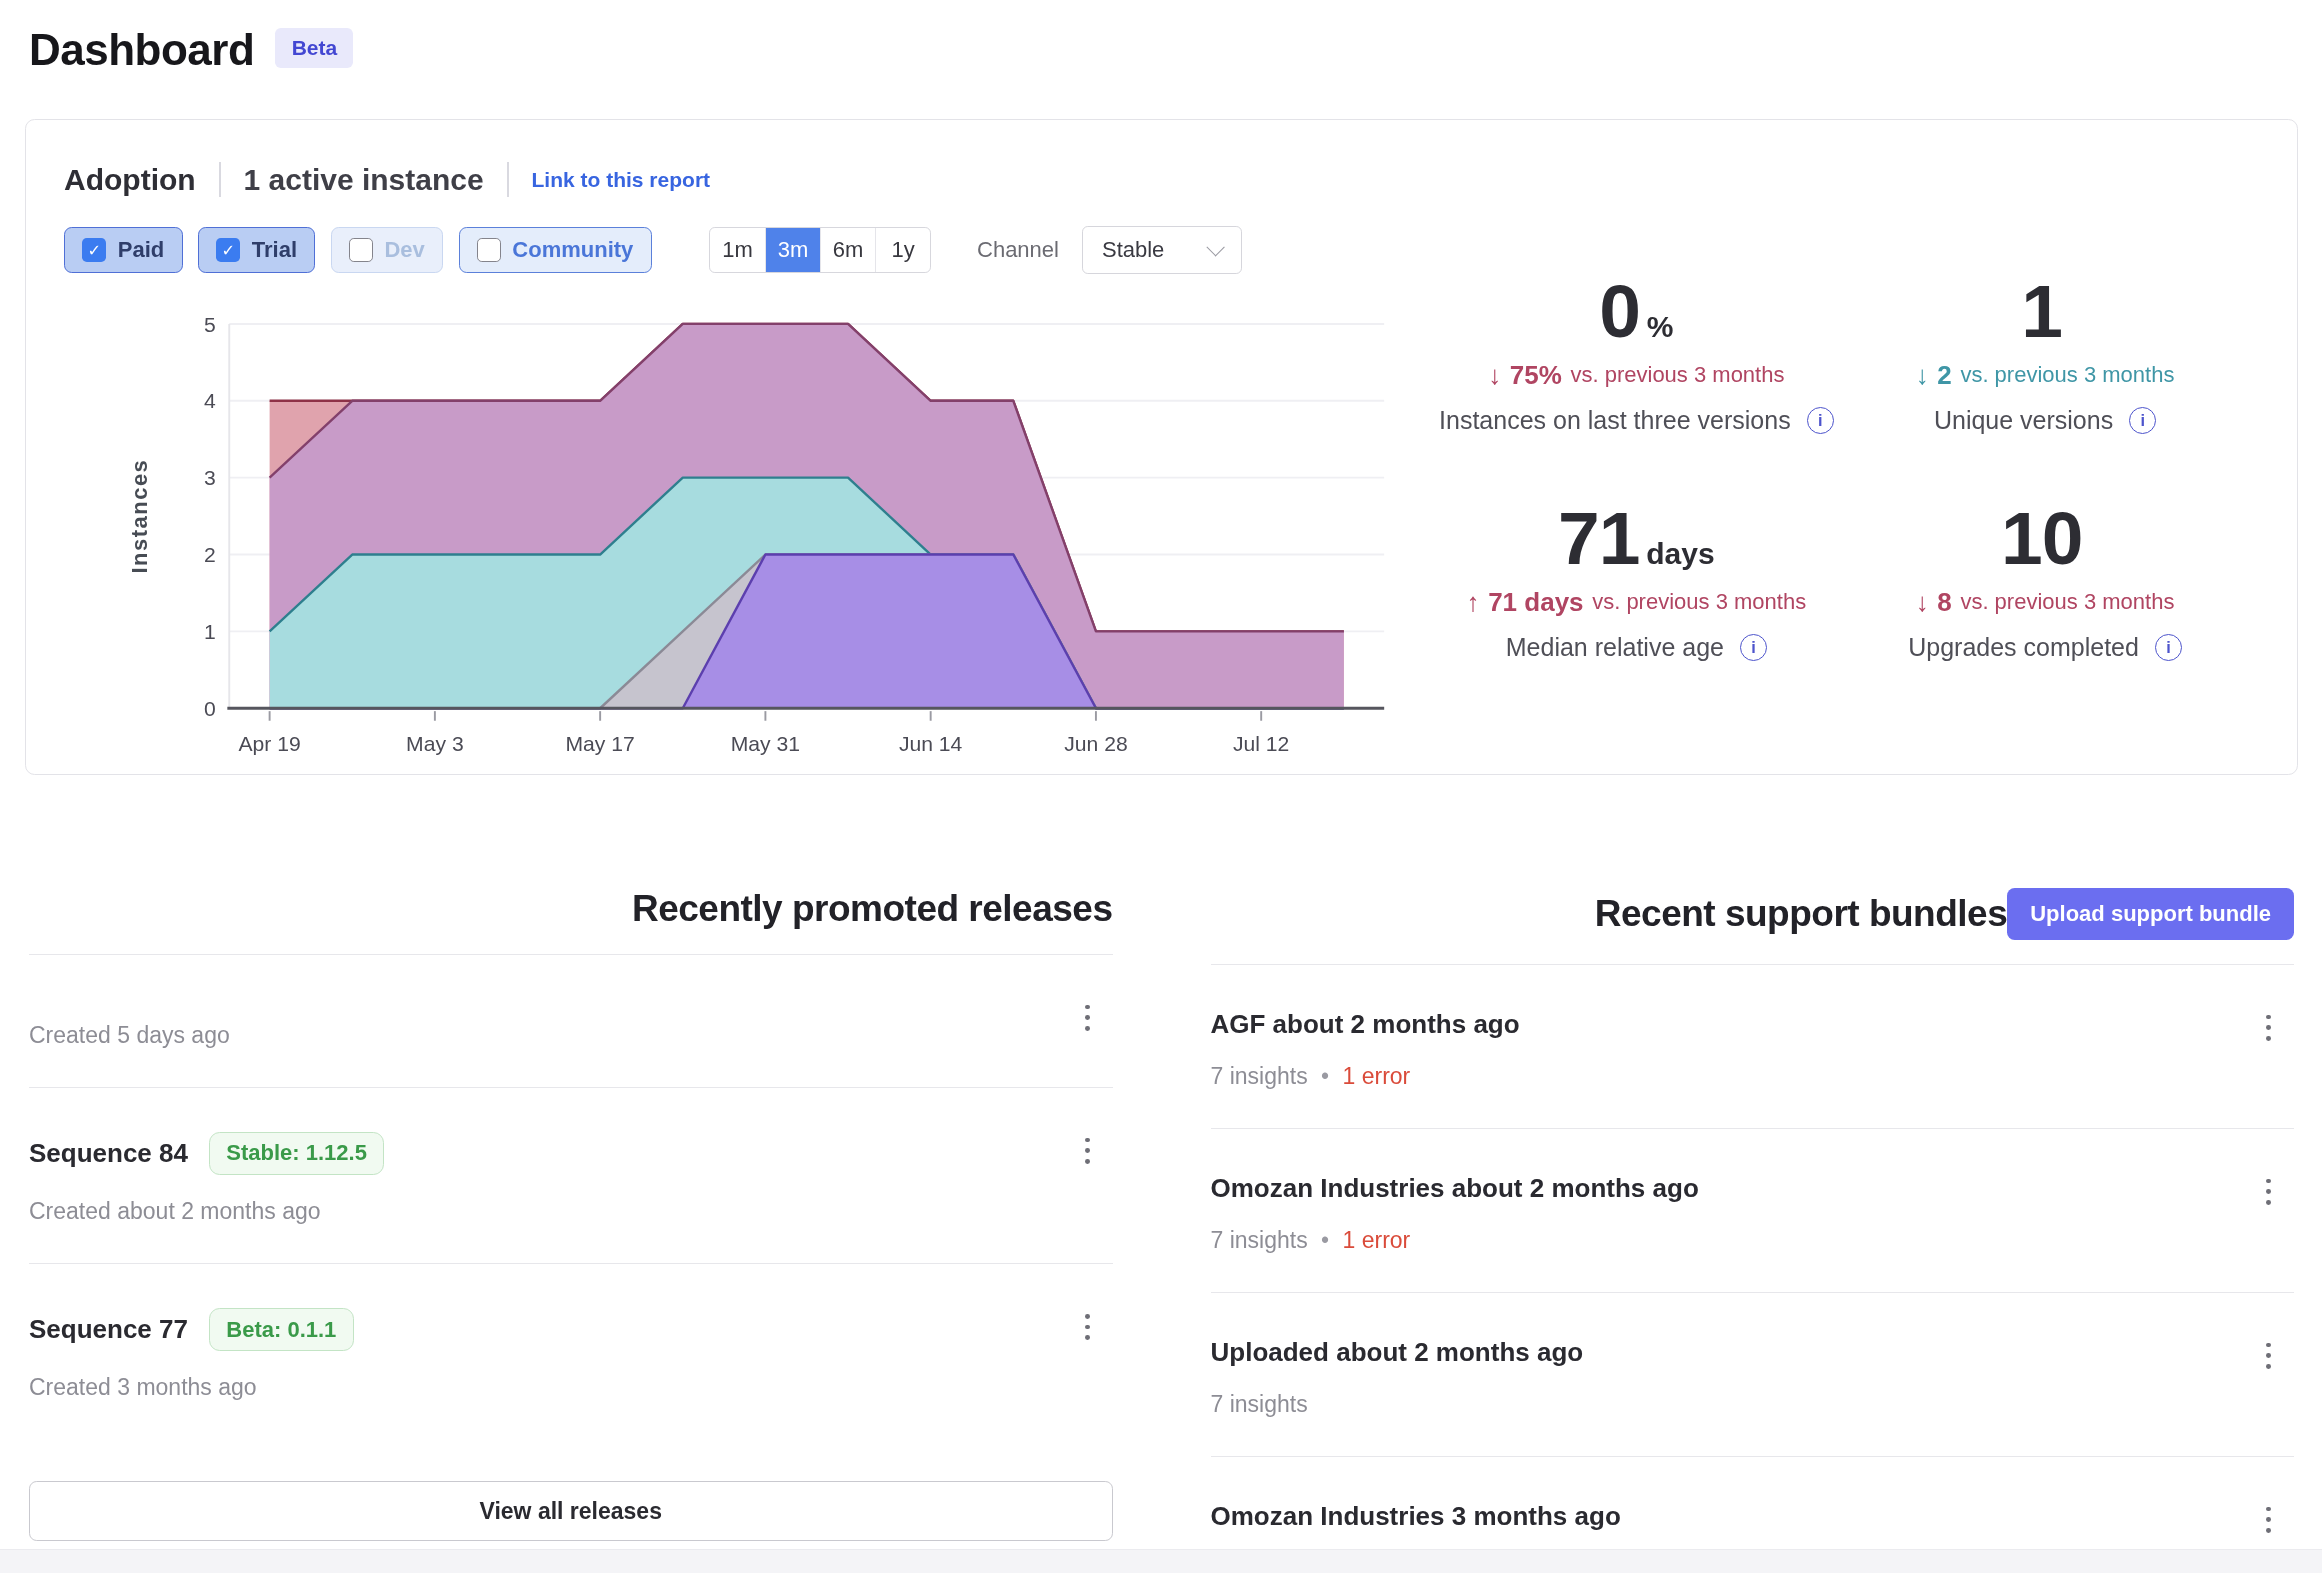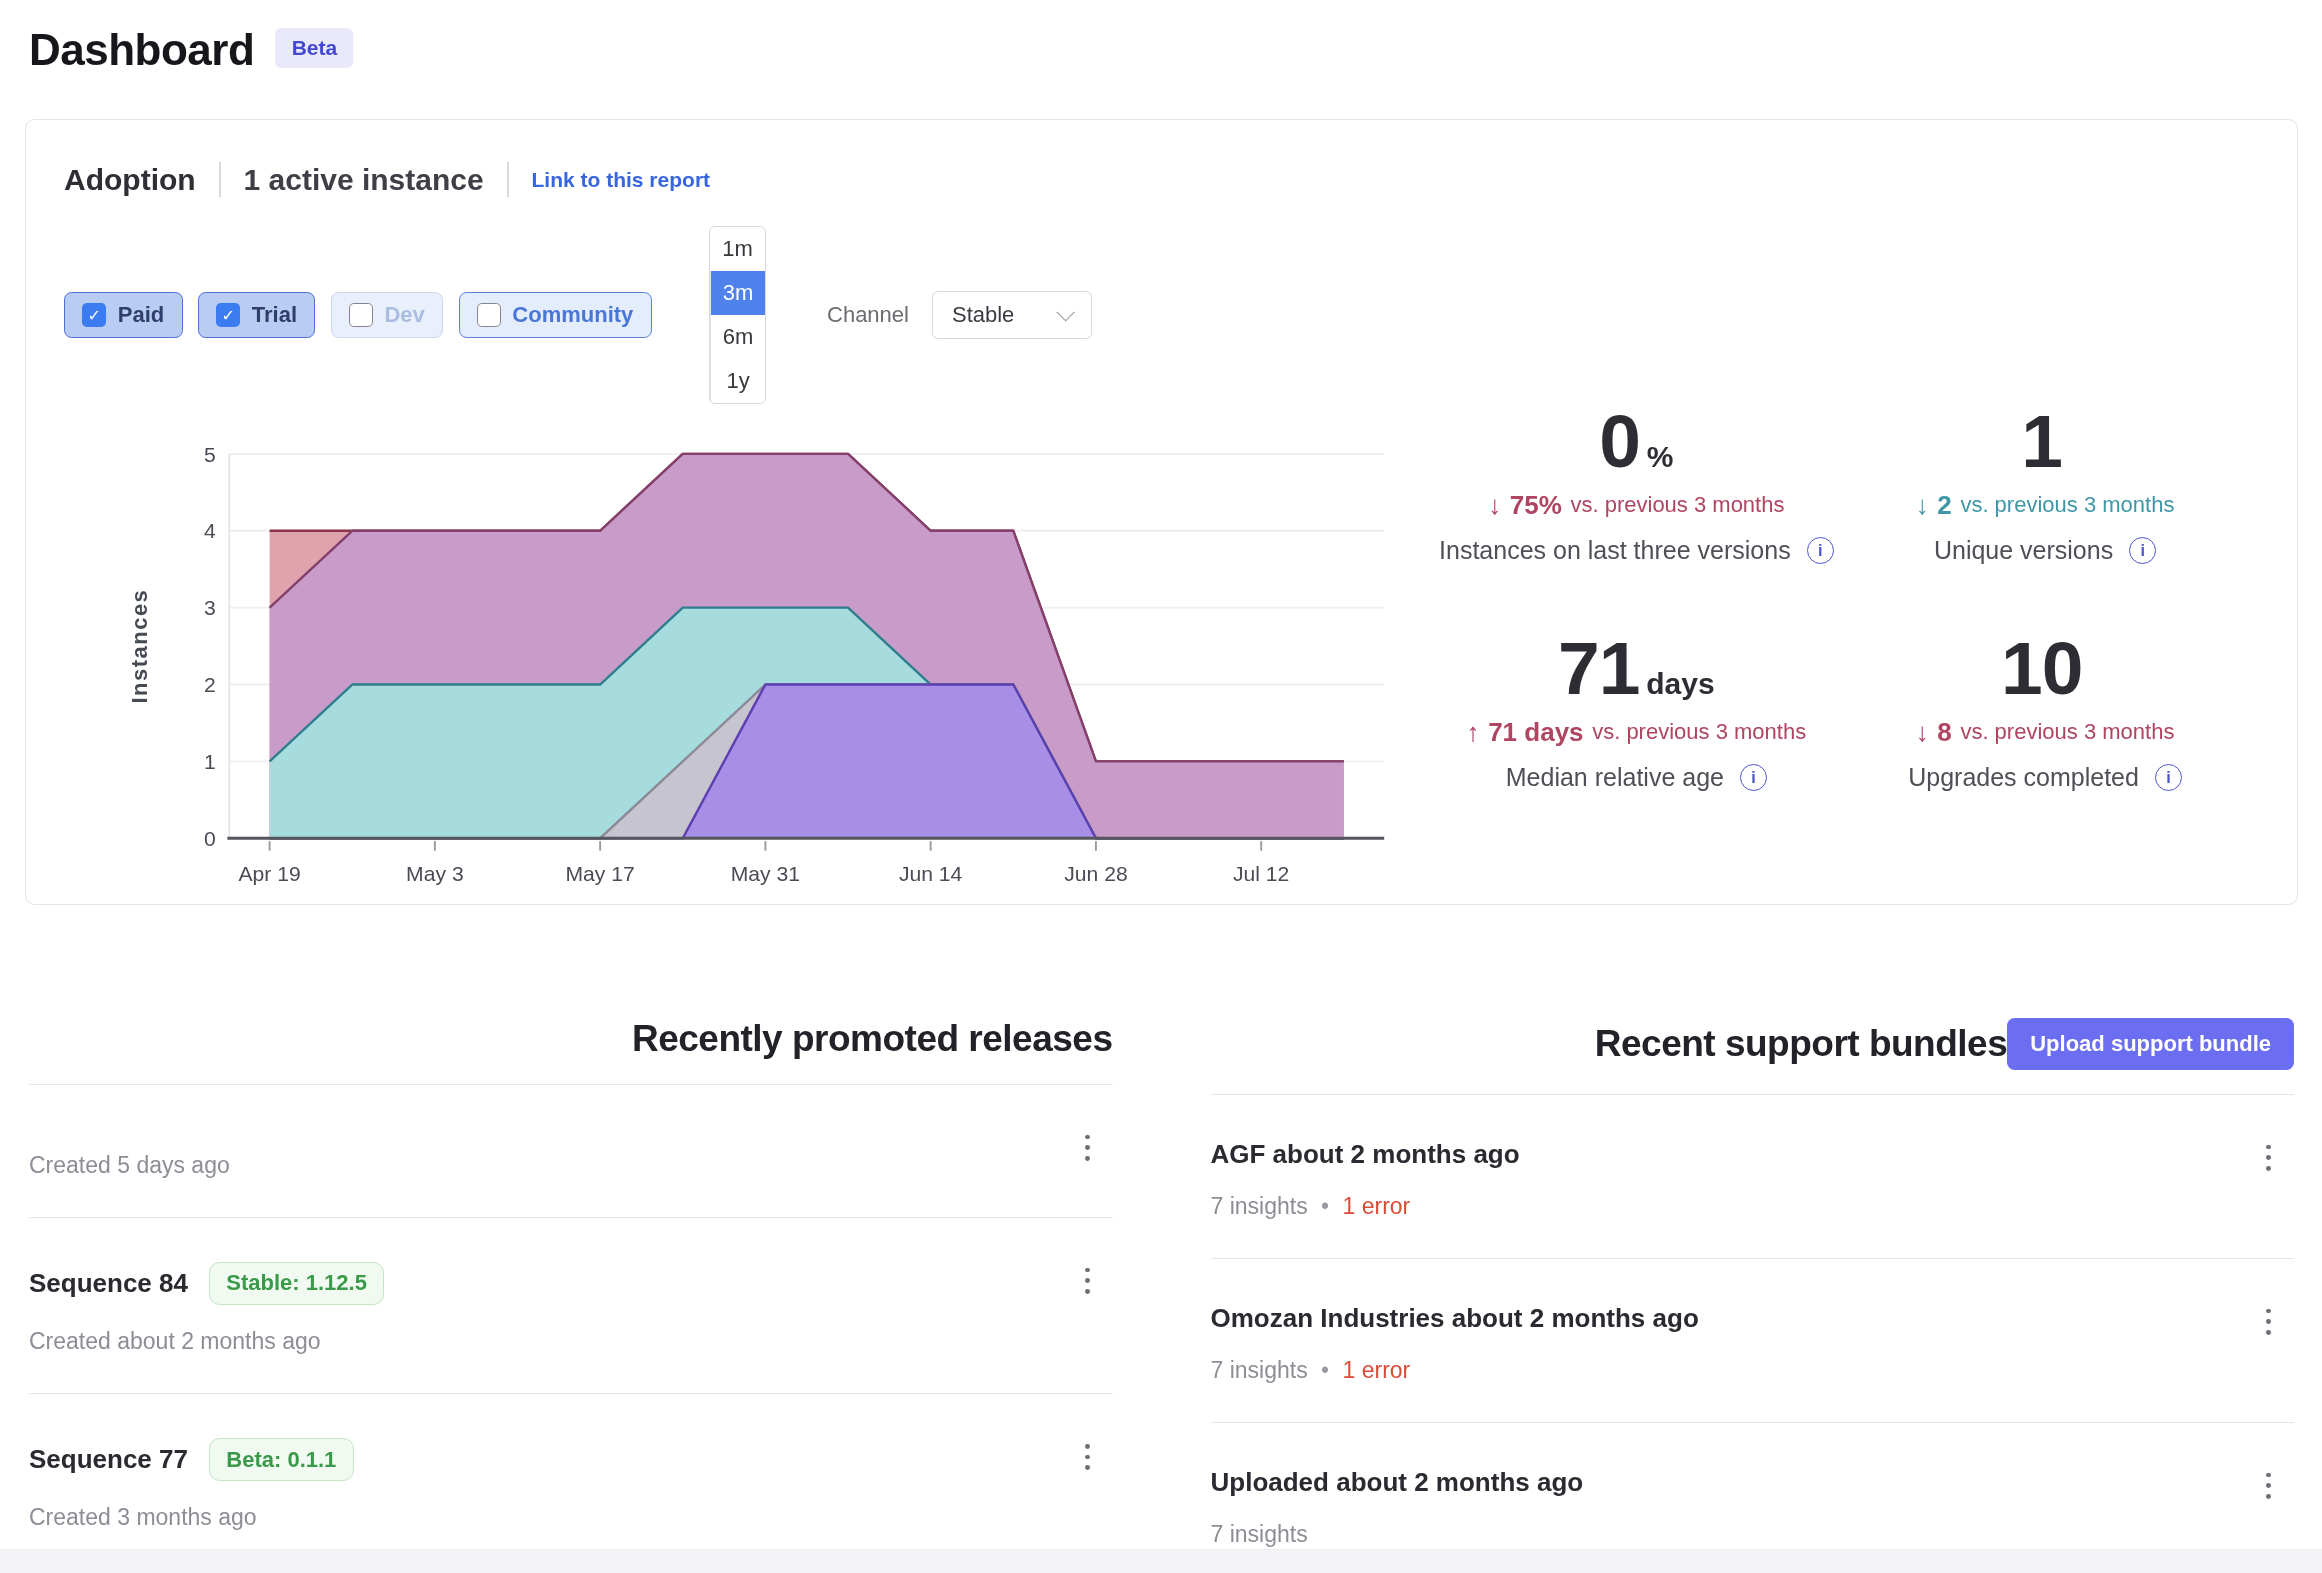--- a/index.html
+++ b/index.html
@@ -24,27 +24,27 @@
   .filter-row { display:flex; align-items:center; margin-top:29px; }
   .chip { display:flex; align-items:center; gap:11.5px; height:46px; padding:0 17.3px; border-radius:7.7px;
           font-size:22px; font-weight:700; margin-right:15.4px; cursor:pointer; }
   .chip .box { width:24px; height:24px; border-radius:4.8px; display:flex; align-items:center; justify-content:center; }
   .chip.active { background:#b9cdf3; border:1.9px solid #4f6fd6; color:#2f3e6a; }
   .chip.active .box { background:#3b7cf0; color:#fff; font-size:16.3px; font-weight:700; }
   .chip.muted { background:#e9effb; border:1.9px solid #c9d7f1; color:#a9bede; }
   .chip.outline { background:#e4edfb; border:1.9px solid #5b80da; color:#4a76d8; }
   .chip.muted .box, .chip.outline .box { background:#fff; border:1.9px solid #84848c; }
 
-  .range-group { display:flex; margin-left:42px; border:1px solid #d7d7dd; border-radius:5.8px; overflow:hidden; background:#fff;flex-direction:column; }
+  .range-group { display:flex; margin-left:42px; border:1px solid #d7d7dd; border-radius:5.8px; overflow:hidden; background:#fff; }
   .range { width:55px; height:44px; display:flex; align-items:center; justify-content:center; font-size:22px;
            color:#38383f; border-left:1px solid #e5e5ea; cursor:pointer; }
   .range:first-child { border-left:none; }
   .range.selected { background:#4f82ea; color:#fff; }
 
-  .channel-label { margin-left:61px; font-size:22px; color:#6b6b72; }
+  .channel-label { margin-left:46px; font-size:22px; color:#6b6b72; }
   .select { margin-left:23px; width:160px; height:48px; border:1px solid #d6d6dc; border-radius:5.8px; background:#fff;
             display:flex; align-items:center; justify-content:space-between; padding:0 19px; cursor:pointer; }
   .select-value { font-size:22px; color:#3a3a42; }
   .chevron { width:12.5px; height:12.5px; border-left:1.9px solid #9a9aa2; border-bottom:1.9px solid #9a9aa2;
              transform:rotate(-45deg); margin-top:-5.8px; }
 
   
   .chart-stats-row { display:flex; margin-top:21px; }
   .chart-wrap { width:1349px; height:471px; flex:none; }
   .stats-grid { flex:1; display:grid; grid-template-columns:1fr 1fr; row-gap:60px; padding:0 9.6px 0 19px; align-content:start; margin-top:-27px; }

